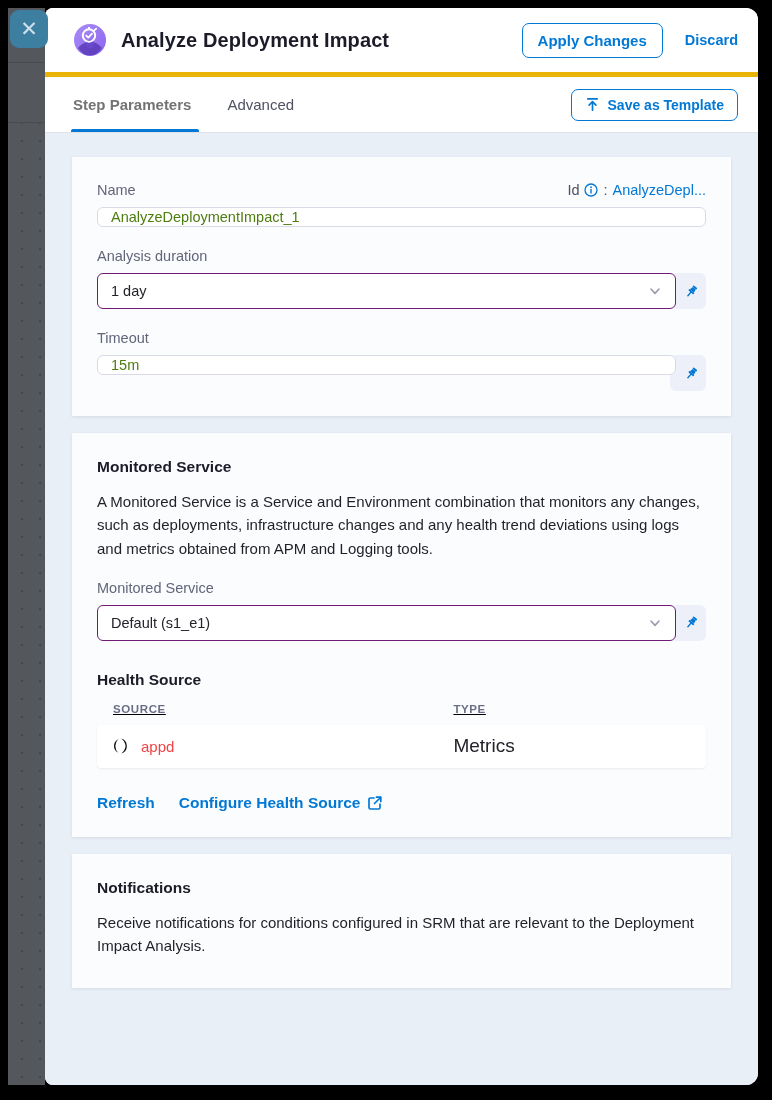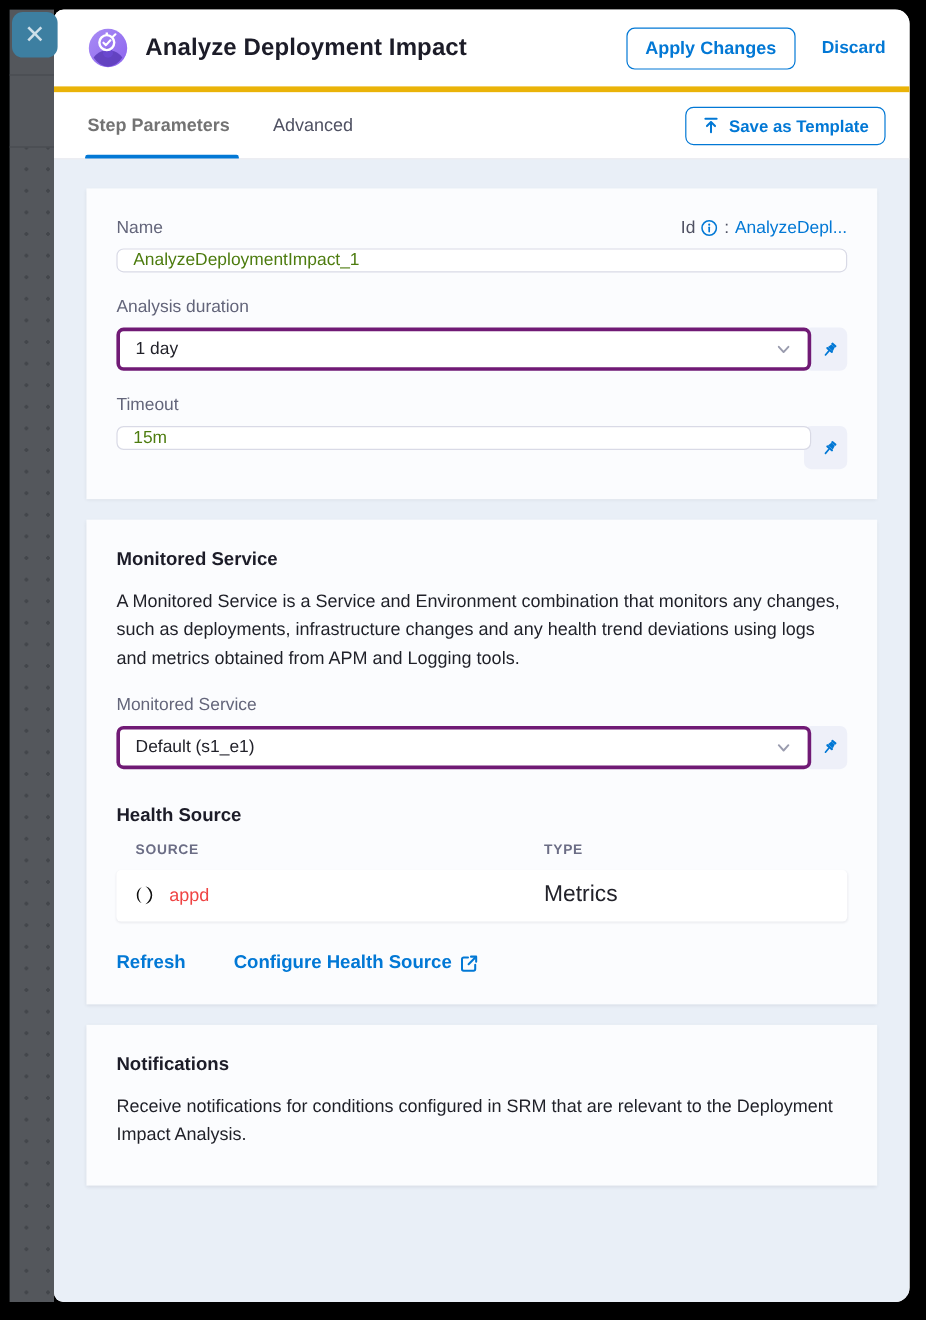--- a/index.html
+++ b/index.html
@@ -55,40 +55,40 @@
   .id-label { color:#4f5162; }
   .id-colon { color:#4f5162; }
   .id-value { color:#0278d5; }
 
   .text-input { width:100%; height:20px; border:1px solid #d9dae6; border-radius:6px; background:#fff;
     font-size:14.5px; color:#4d7c0f; padding:0 13px; outline:none;
     font-family:"Liberation Sans","DejaVu Sans",sans-serif; }
 
   .input-row { display:flex; align-items:stretch; margin-bottom:0; }
   .input-row .grow { flex:1; position:relative; z-index:1; }
-  .select-box { width:100%; height:36px; border:3px solid #701a75; border-radius:6px; background:#fff;
+  .select-box { width:100%; height:36px; border:1px solid #701a75; border-radius:6px; background:#fff;
     display:flex; align-items:center; justify-content:space-between; padding:0 13px; cursor:pointer;
     font-size:14.5px; color:#22222a; }
   .pin-addon { width:36px; height:36px; margin-left:-6px; background:#eef0f9; border-radius:6px;
     display:flex; align-items:center; justify-content:flex-end; padding-right:7px; cursor:pointer; }
 
   .section-heading { font-size:15.5px; font-weight:bold; color:#1c1c28; margin-bottom:14px; }
   .section-text { font-size:15px; color:#1f2028; line-height:1.55; margin-bottom:20px; }
 
   .spacer-21 { height:21px; }
   .spacer-30 { height:30px; }
 
-  .hs-table-head { display:grid; grid-template-columns:59% 41%; padding:0 16px; margin-bottom:10px; }
+  .hs-table-head { display:grid; grid-template-columns:59% 41%; padding:0 16px; margin-bottom:10px;text-decoration:underline; }
   .hs-col { font-size:11.5px; font-weight:bold; letter-spacing:.6px; color:#6b6d85; }
   .hs-row { display:grid; grid-template-columns:59% 41%; align-items:center; background:#fff;
     border-radius:4px; box-shadow:0 1px 2px rgba(40,41,61,.08); height:43px; padding:0 16px; }
   .hs-source { display:flex; align-items:center; gap:10px; font-size:15px; color:#ef4444; }
   .hs-type { font-size:19px; color:#22222a; }
 
-  .links-row { display:flex; align-items:center; gap:40px; margin-top:26px; }
+  .links-row { display:flex; align-items:center; gap:24px; margin-top:26px; }
   .text-link { color:#0278d5; font-weight:bold; font-size:15.5px; cursor:pointer;
     display:inline-flex; align-items:center; gap:7px; }
 
   .icon-svg { display:block; }
 </style>
 </head>
 <body>
 
 <div class="screen">
 

